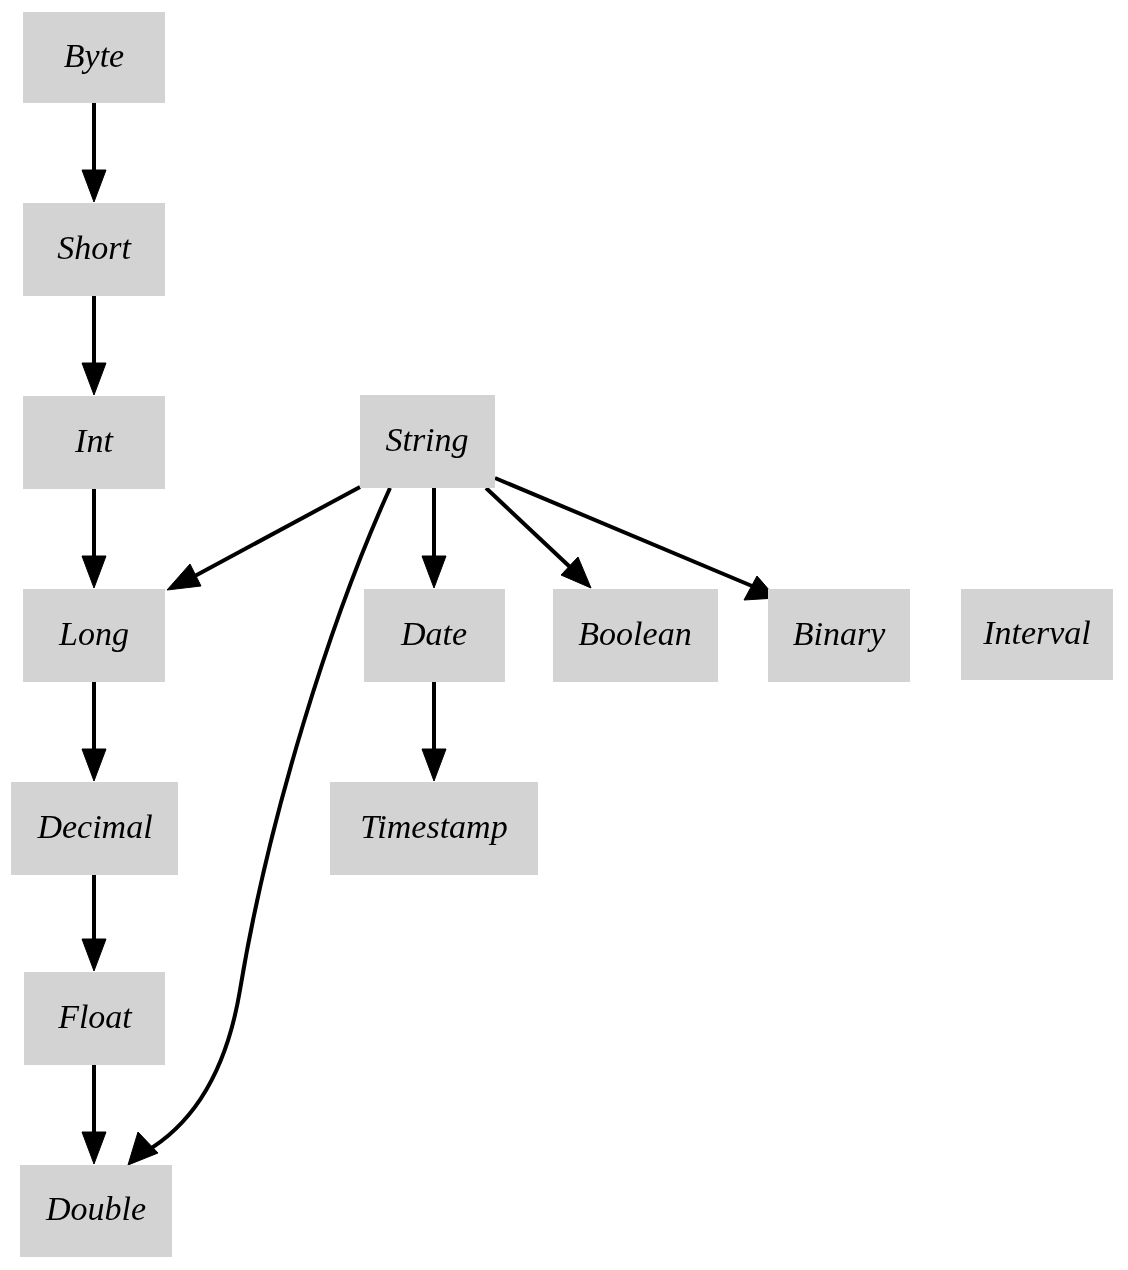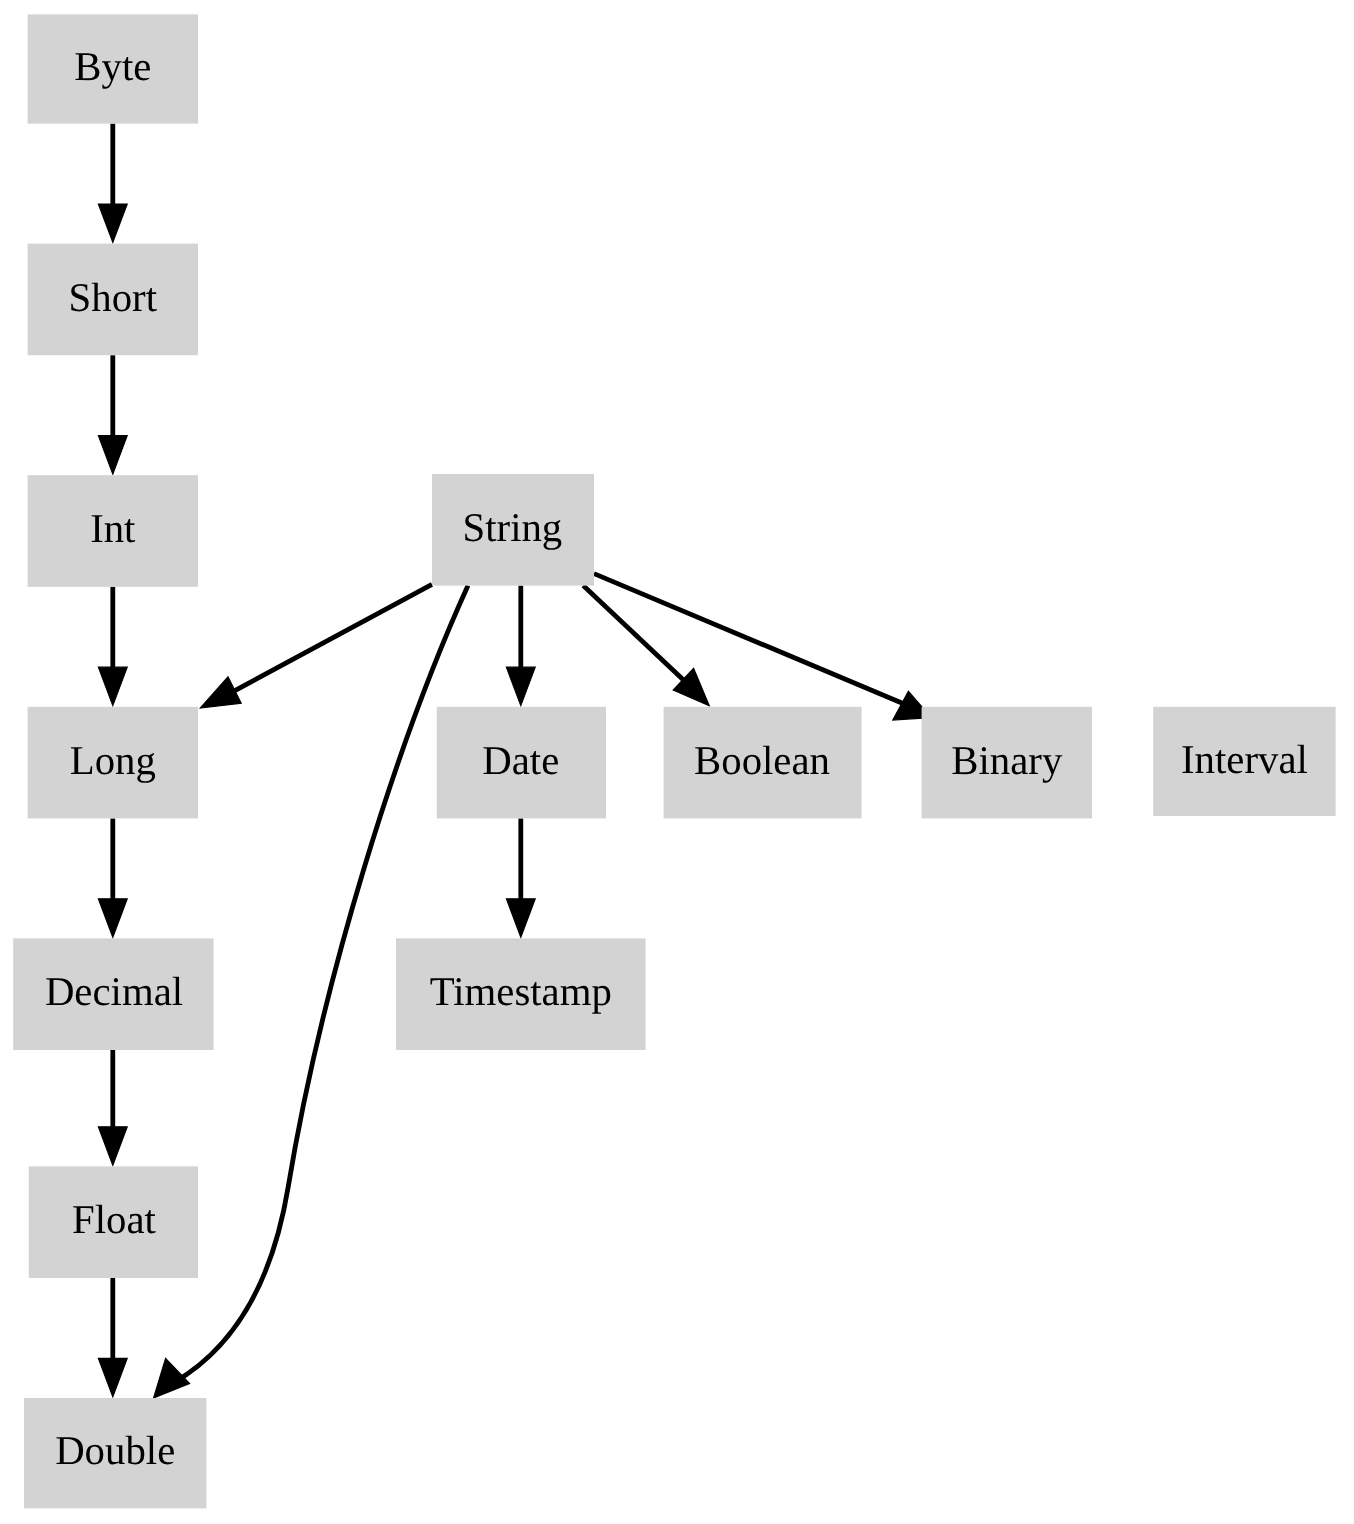--- a/index.html
+++ b/index.html
@@ -11,20 +11,21 @@
     width: 1128px;
     height: 1270px;
     font-family: "Liberation Serif", "DejaVu Serif", serif;
     overflow: hidden;
   }
   #graph-root {
     position: relative;
     width: 1128px;
     height: 1270px;
     background: #ffffff;
+    font-style: italic;
   }
   svg.graph-canvas {
     position: absolute;
     top: 0;
     left: 0;
     width: 1128px;
     height: 1270px;
     display: block;
   }
   .node-box {

